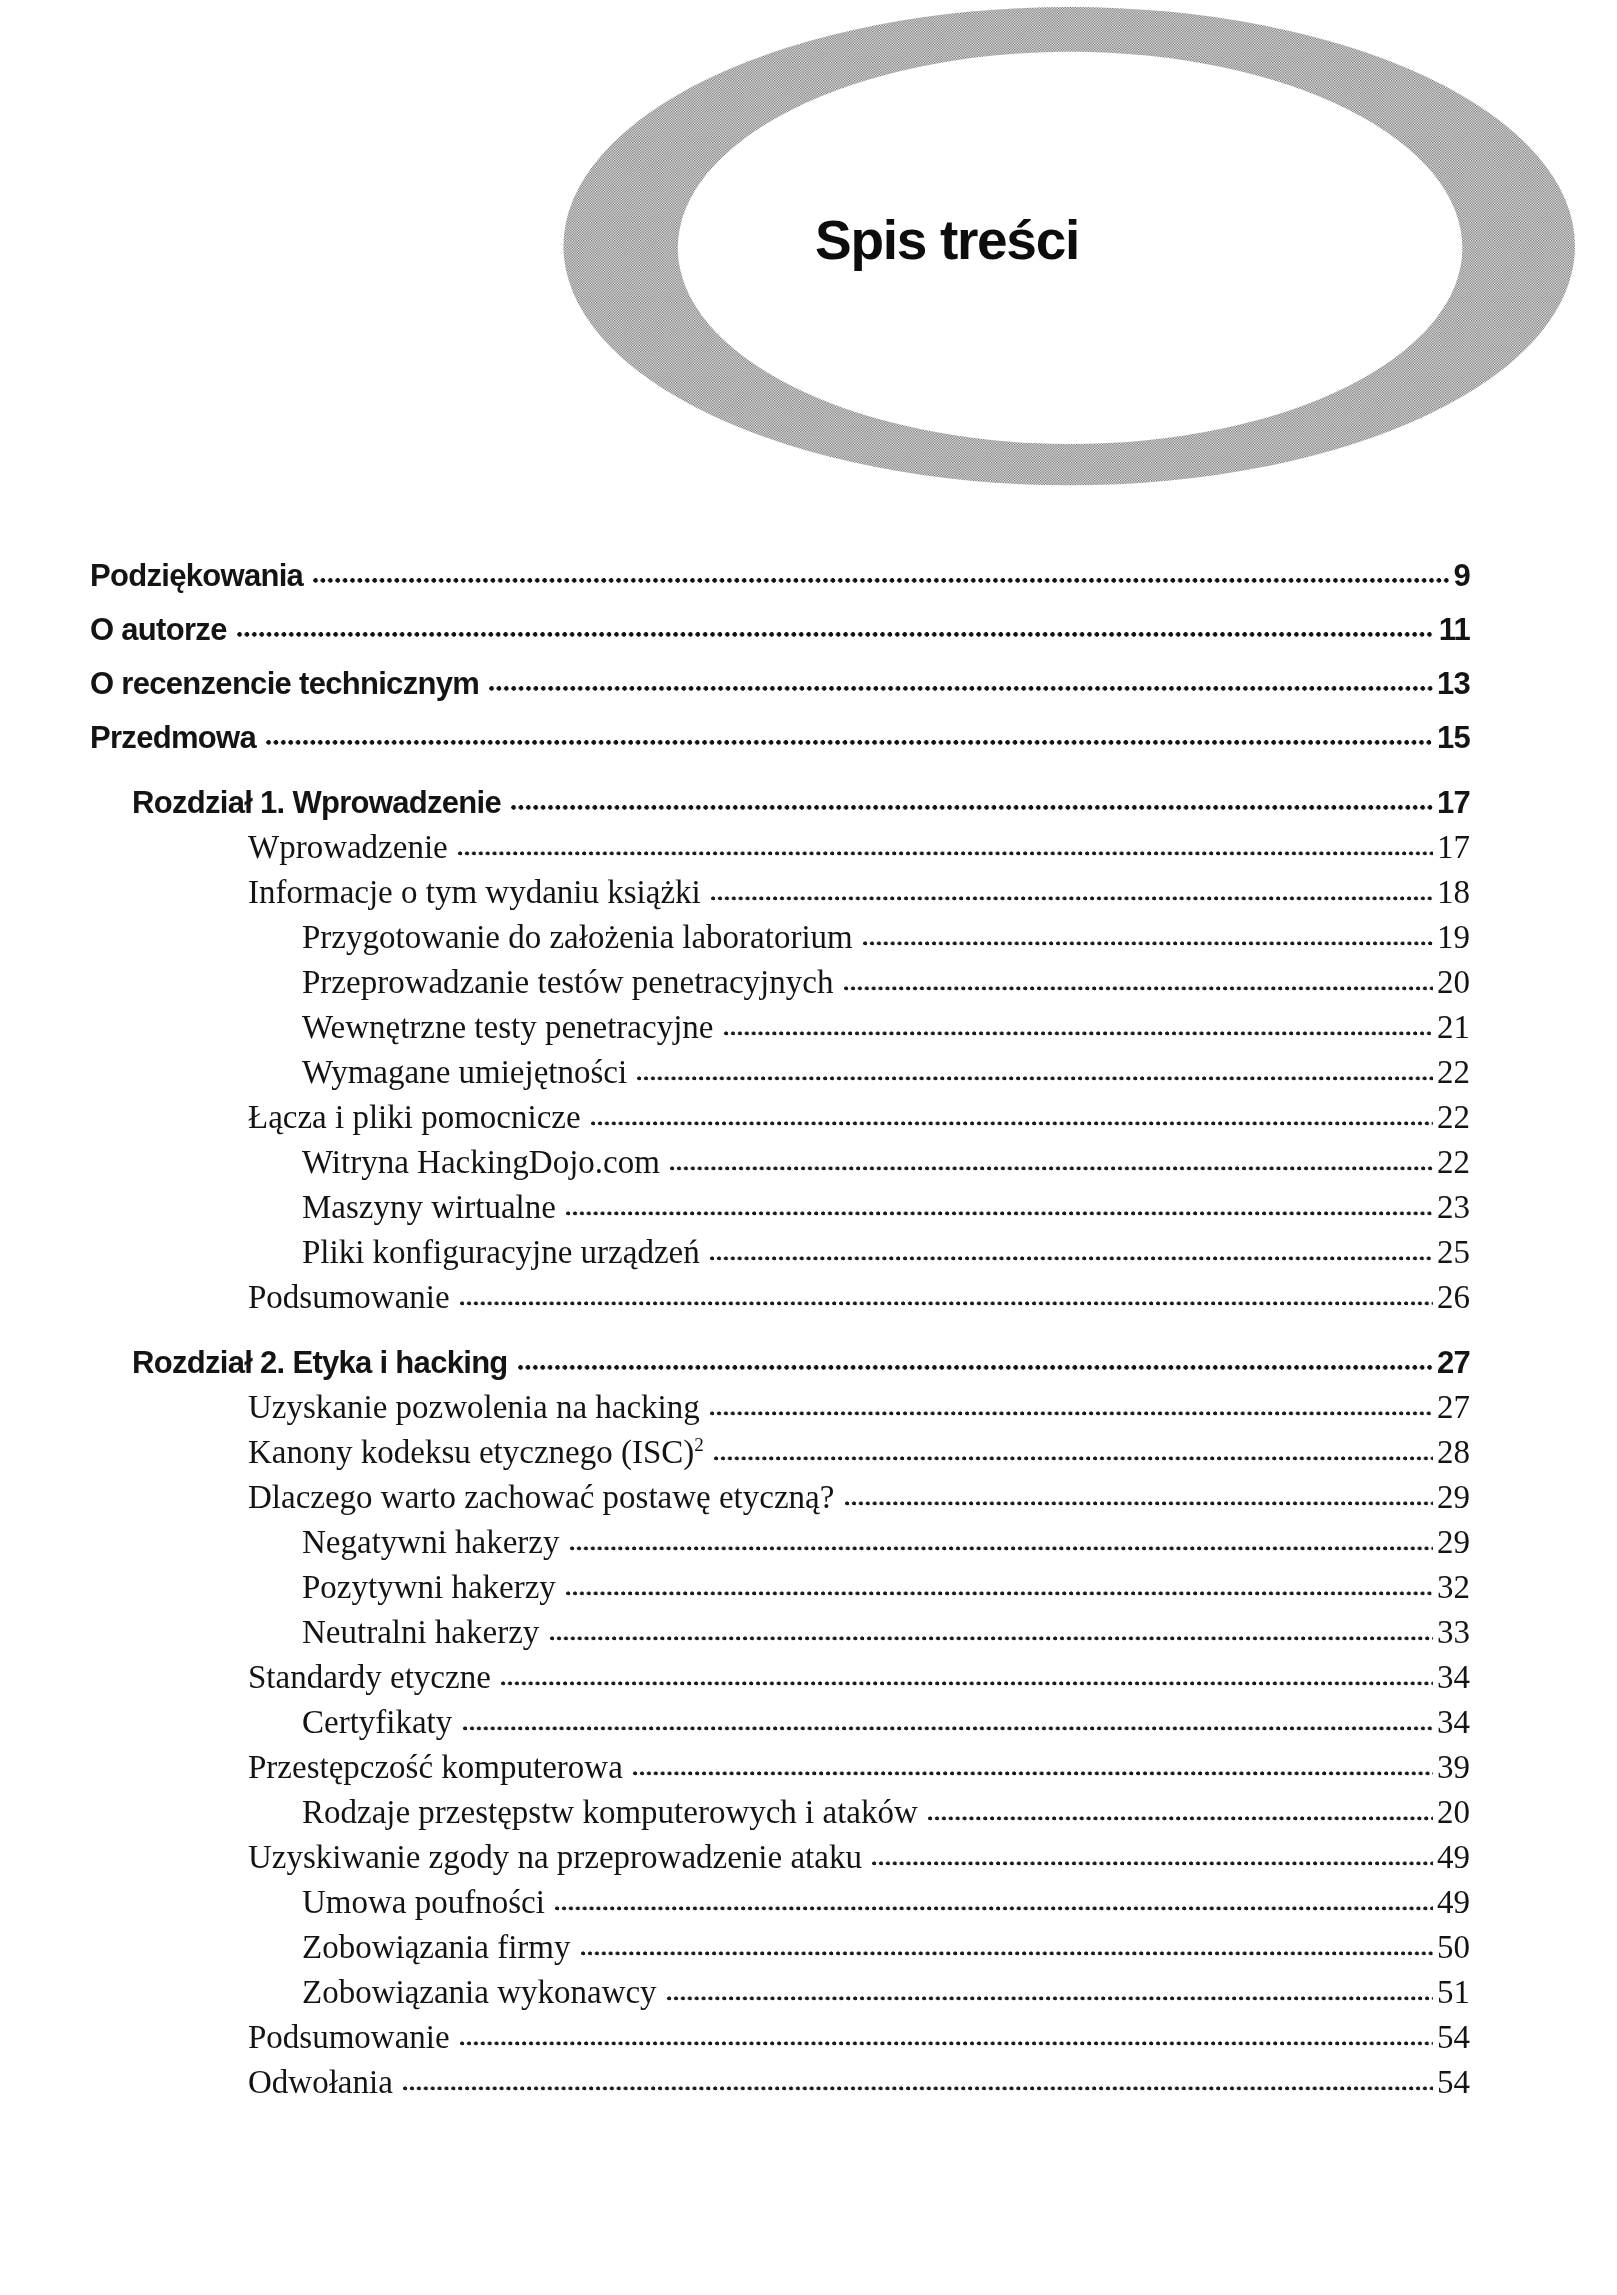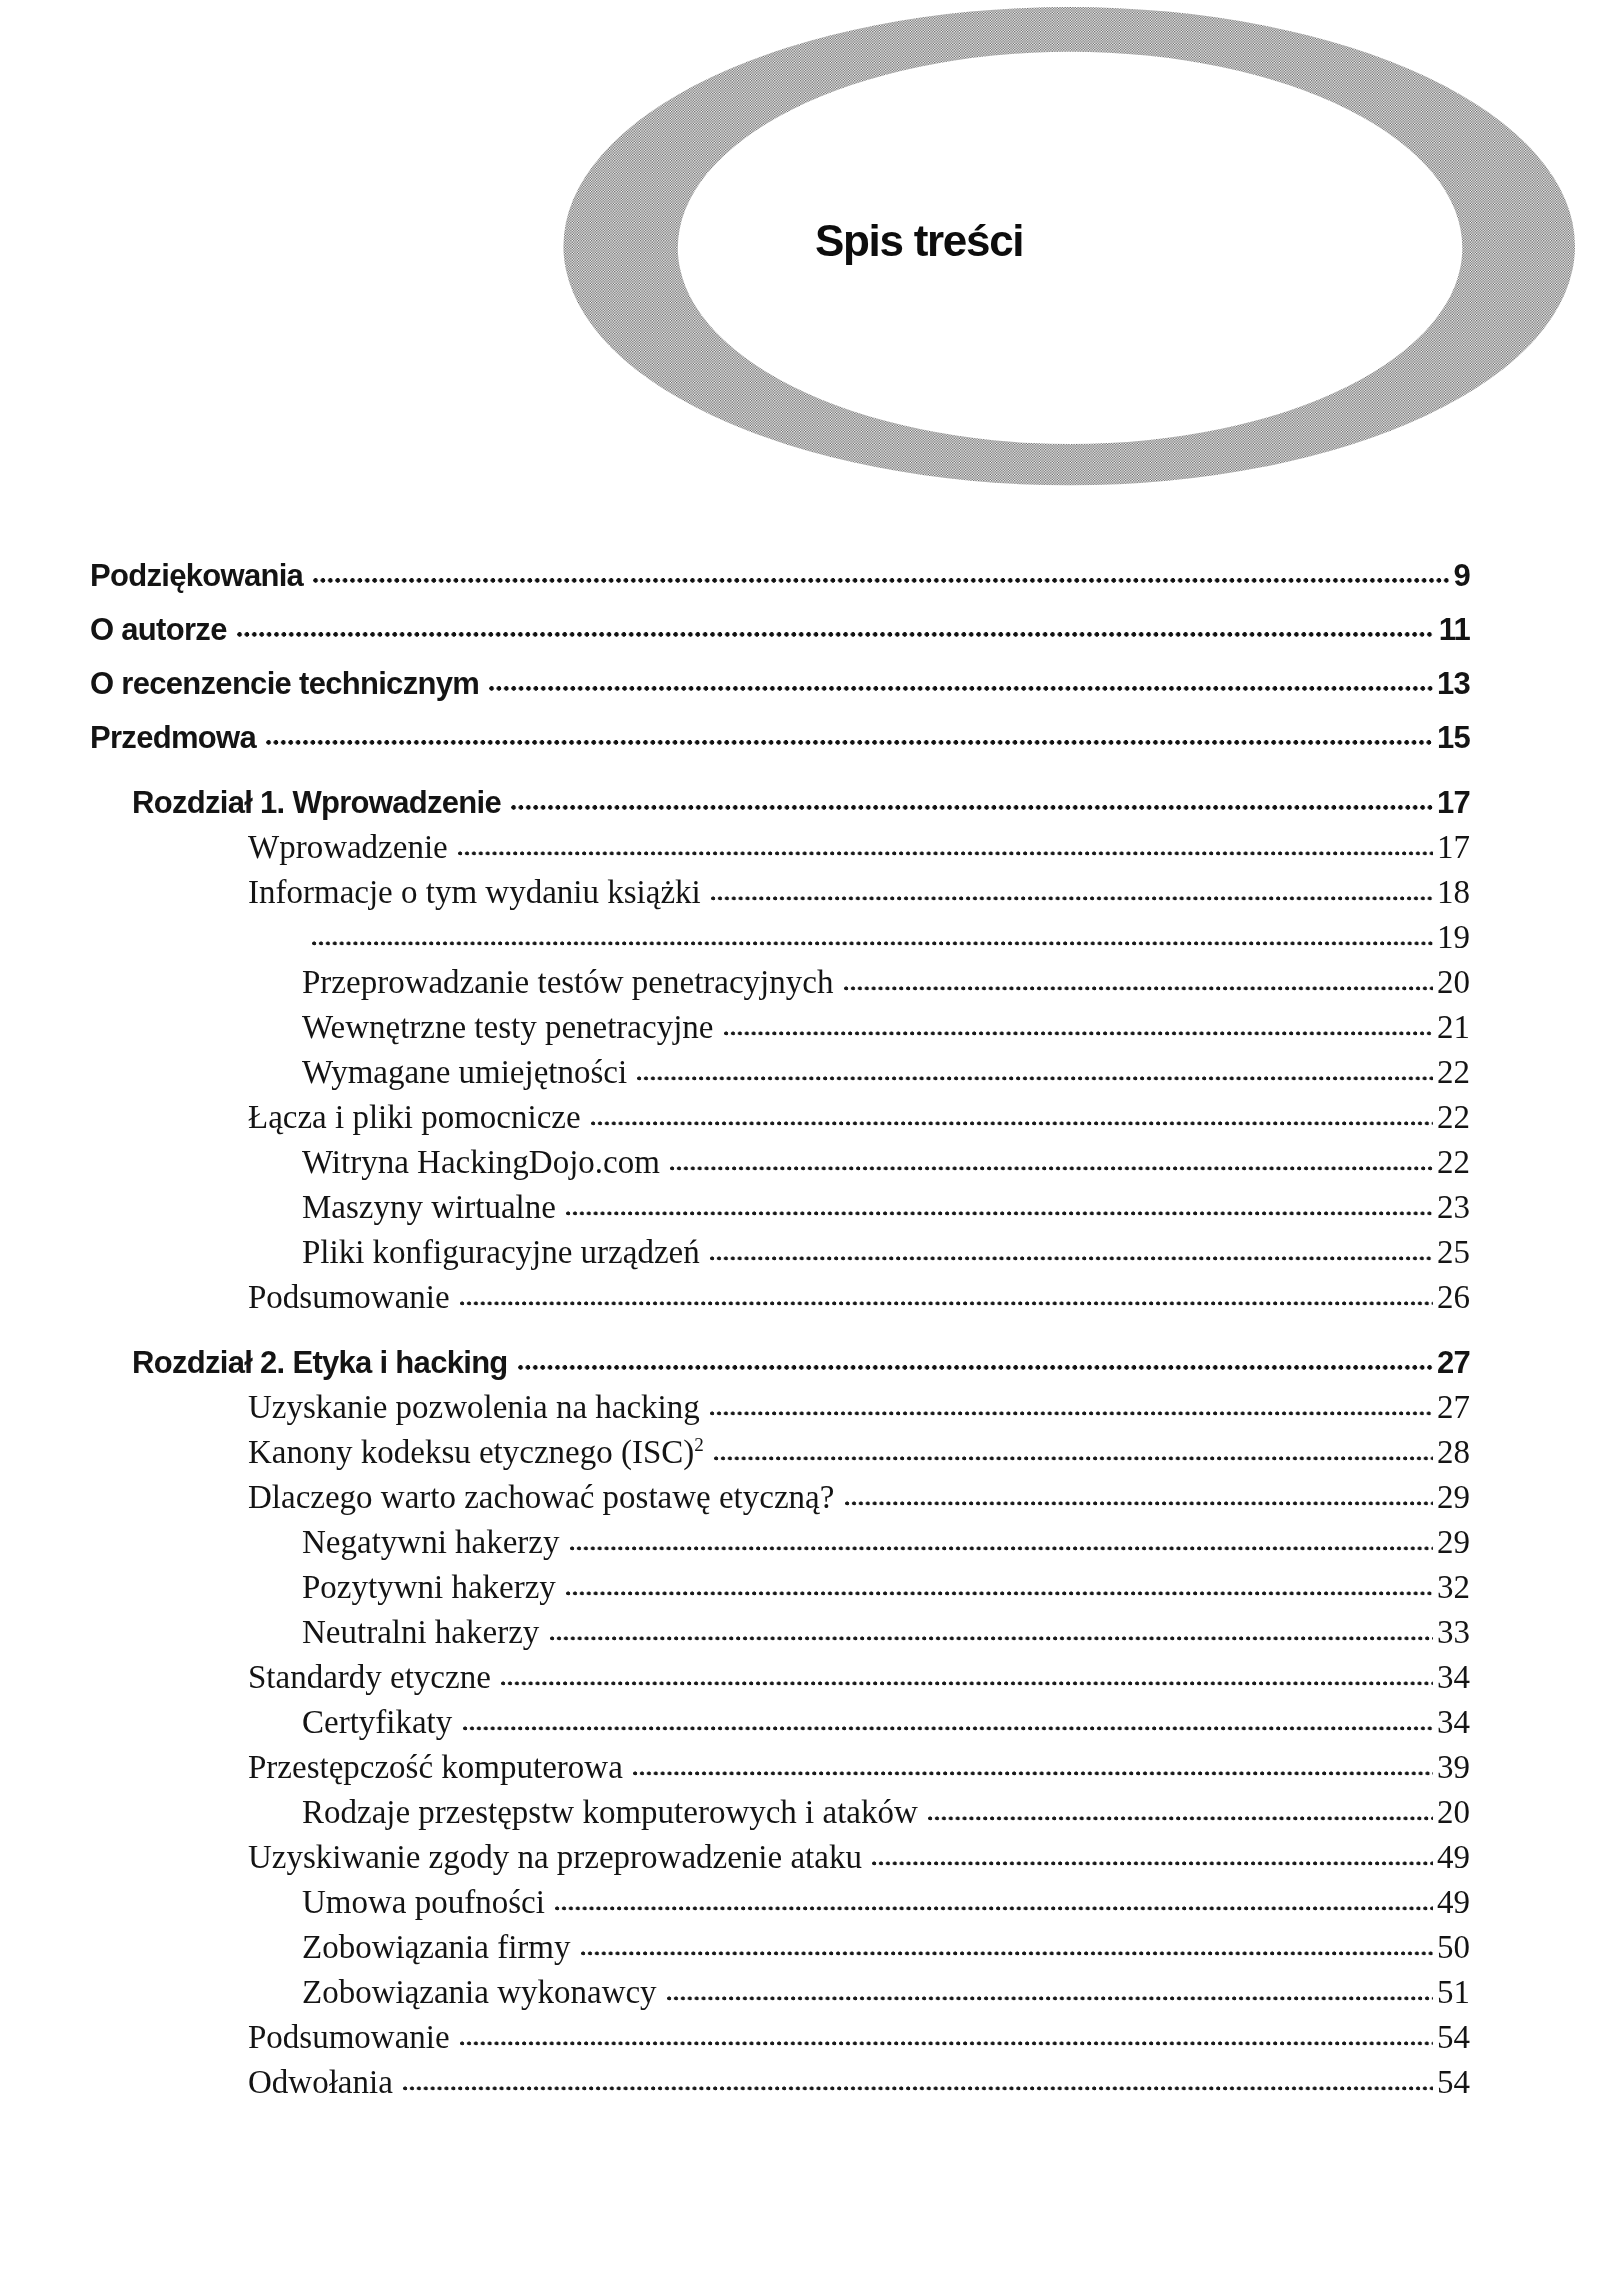--- a/index.html
+++ b/index.html
@@ -23,21 +23,21 @@
     width: 1618px;
     height: 525px;
   }
   .banner svg { display: block; }
   .banner-title {
     position: absolute;
     left: 815px;
     top: 213px;
     font-family: "Liberation Sans", sans-serif;
     font-weight: bold;
-    font-size: 44px;
+    font-size: 55px;
     line-height: 55px;
     letter-spacing: -1.3px;
     color: #0d0d0d;
     white-space: nowrap;
   }
 
   
   .toc {
     position: absolute;
     left: 90px;
@@ -147,20 +147,21 @@
       <span class="lbl"><span class="lbl-text">Wprowadzenie</span><sup class="lbl-sup"></sup></span>
       <span class="leader"></span>
       <span class="page-num">17</span>
     </div>
       <div class="row row--entry ind-1">
       <span class="lbl"><span class="lbl-text">Informacje o tym wydaniu książki</span><sup class="lbl-sup"></sup></span>
       <span class="leader"></span>
       <span class="page-num">18</span>
     </div>
       <div class="row row--entry ind-2">
+      <span class="lbl"><span class="lbl-text">Przygotowanie do założenia laboratorium</span><sup class="lbl-sup"></sup></span>
       <span class="leader"></span>
       <span class="page-num">19</span>
     </div>
       <div class="row row--entry ind-2">
       <span class="lbl"><span class="lbl-text">Przeprowadzanie testów penetracyjnych</span><sup class="lbl-sup"></sup></span>
       <span class="leader"></span>
       <span class="page-num">20</span>
     </div>
       <div class="row row--entry ind-2">
       <span class="lbl"><span class="lbl-text">Wewnętrzne testy penetracyjne</span><sup class="lbl-sup"></sup></span>

